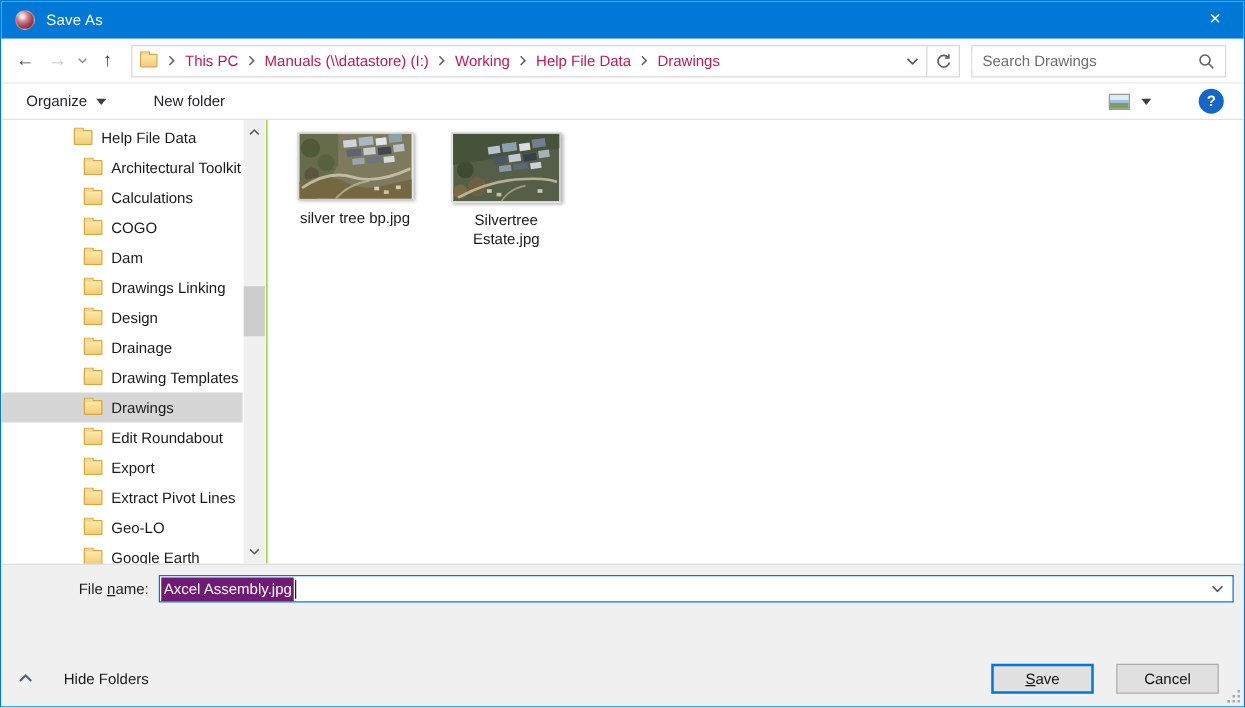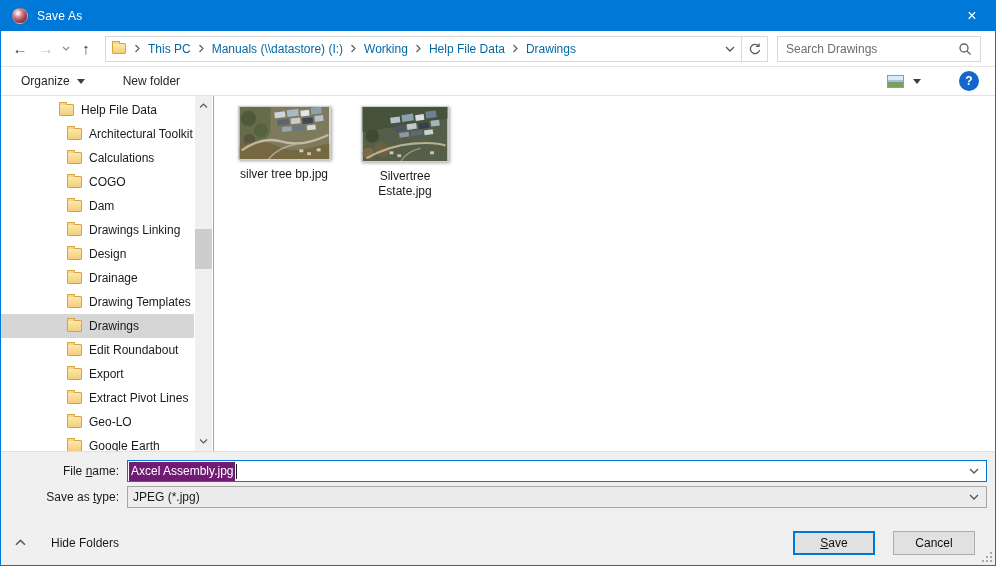--- a/index.html
+++ b/index.html
@@ -15,21 +15,21 @@
   .close-btn{ width:46px; height:30px; display:flex; align-items:center; justify-content:center; font-size:16px; line-height:1; cursor:default; }
 
   
   .navrow{ height:36px; display:flex; align-items:center; background:#fff; border-bottom:1px solid #e5e5e5; padding:0 14px 0 6px; flex:none; }
   .nav-btn{ width:26px; height:26px; display:flex; align-items:center; justify-content:center; font-size:15px; color:#3c3c3c; flex:none; }
   .nav-btn.disabled{ color:#bdbdbd; }
   .nav-chev{ width:14px; display:flex; align-items:center; justify-content:center; flex:none; }
   .addressbar{ flex:1; height:26px; border:1px solid #d9d9d9; display:flex; align-items:center; margin:0 0 0 6px; background:#fff; min-width:0; }
   .crumb-folder{ margin:0 4px 0 6px; }
   .crumbs{ display:flex; align-items:center; min-width:0; overflow:hidden; }
-  .crumb{ font-size:12px; color:#0369a1; padding:0 6px; white-space:nowrap; }
+  .crumb{ font-size:12px; color:#be185d; padding:0 6px; white-space:nowrap; }
   .crumb-sep{ display:flex; align-items:center; padding:0 1px; }
   .addr-right{ margin-left:auto; display:flex; align-items:center; height:100%; }
   .addr-drop{ width:22px; height:100%; display:flex; align-items:center; justify-content:center; }
   .refresh-btn{ width:26px; height:100%; border-left:1px solid #d9d9d9; display:flex; align-items:center; justify-content:center; }
   .searchbox{ width:204px; height:26px; border:1px solid #d9d9d9; margin-left:9px; display:flex; align-items:center; flex:none; background:#fff; }
   .searchbox input{ border:none; outline:none; flex:1; font-family:"Liberation Sans",sans-serif; font-size:12px; color:#4d7c0f; padding:0 4px 0 8px; min-width:0; }
   .searchbox input::placeholder{ color:#6d6d6d; opacity:1; }
   .search-icon{ padding:0 8px 0 2px; display:flex; }
 
   
@@ -338,31 +338,20 @@
       <div class="combo filename">
         <span class="sel-text">Axcel Assembly.jpg</span>
         <span class="caret-bar"></span>
         <span class="chev">
             <svg width="10" height="6" viewBox="0 0 10 6">
               <path d="M1 1l4 4 4-4" stroke="#555" stroke-width="1.3" fill="none"></path>
             </svg>
           </span>
       </div>
     </div>
-    <div class="field-row">
-      <span class="field-label"><span>Save as </span><span class="u">t</span><span>ype:</span></span>
-      <div class="combo filetype">
-        <span>JPEG (*.jpg)</span>
-        <span class="chev">
-            <svg width="10" height="6" viewBox="0 0 10 6">
-              <path d="M1 1l4 4 4-4" stroke="#555" stroke-width="1.3" fill="none"></path>
-            </svg>
-          </span>
-      </div>
-    </div>
   </div>
 
   <div class="footer">
     <span class="hide-folders">
       <svg width="11" height="7" viewBox="0 0 11 7">
           <path d="M1 5.8L5.5 1.4 10 5.8" stroke="#52606f" stroke-width="1.6" fill="none"></path>
         </svg>
       <span>Hide Folders</span>
     </span>
     <span class="footer-spacer"></span>

